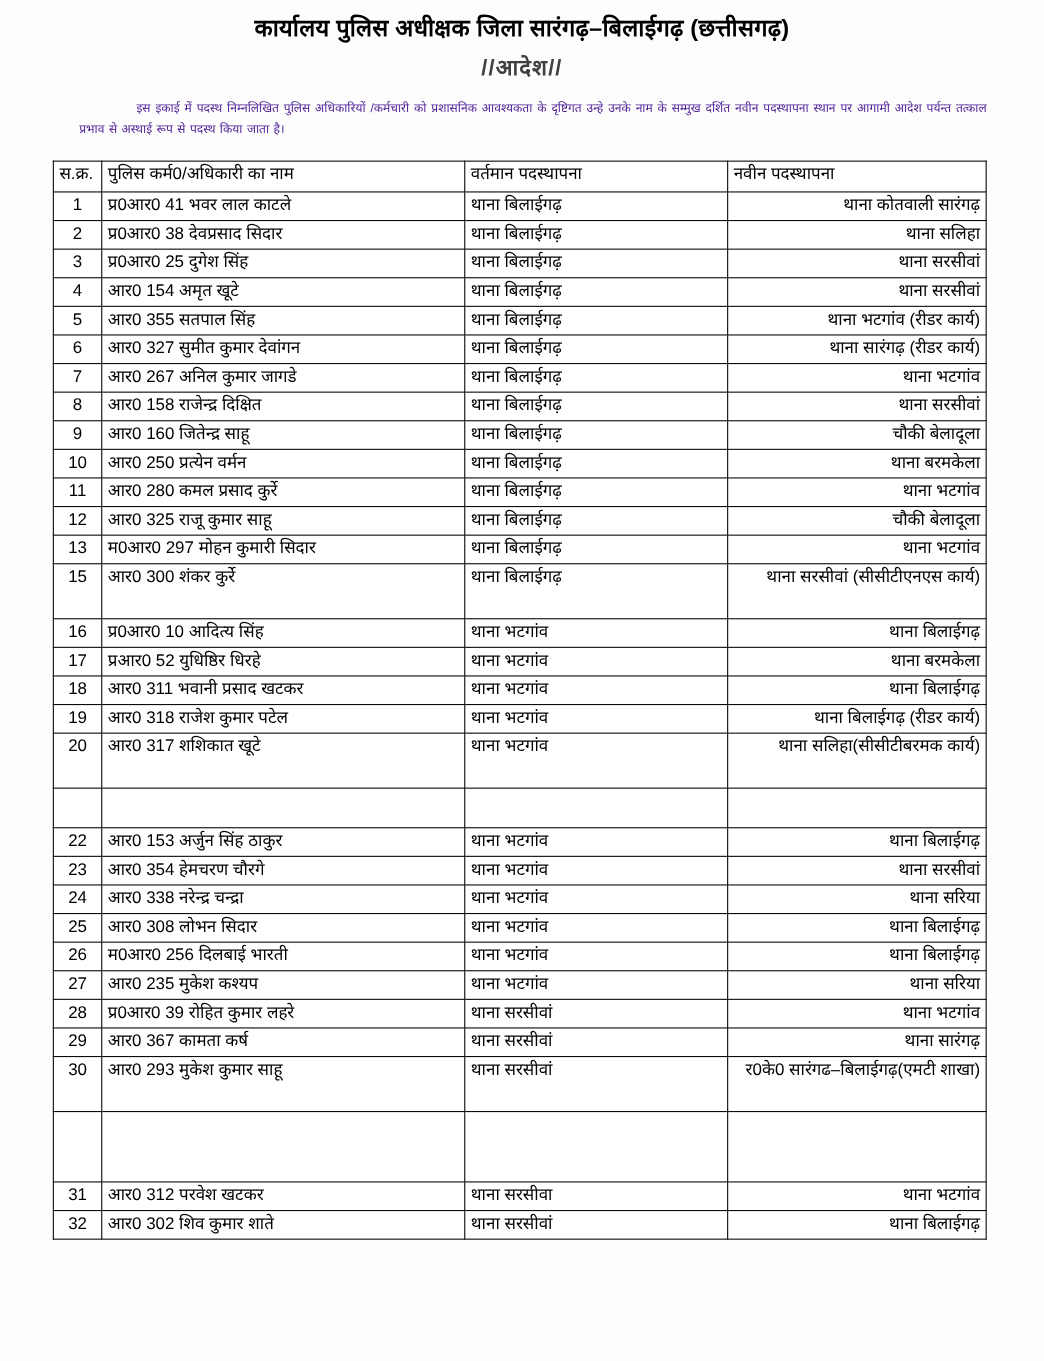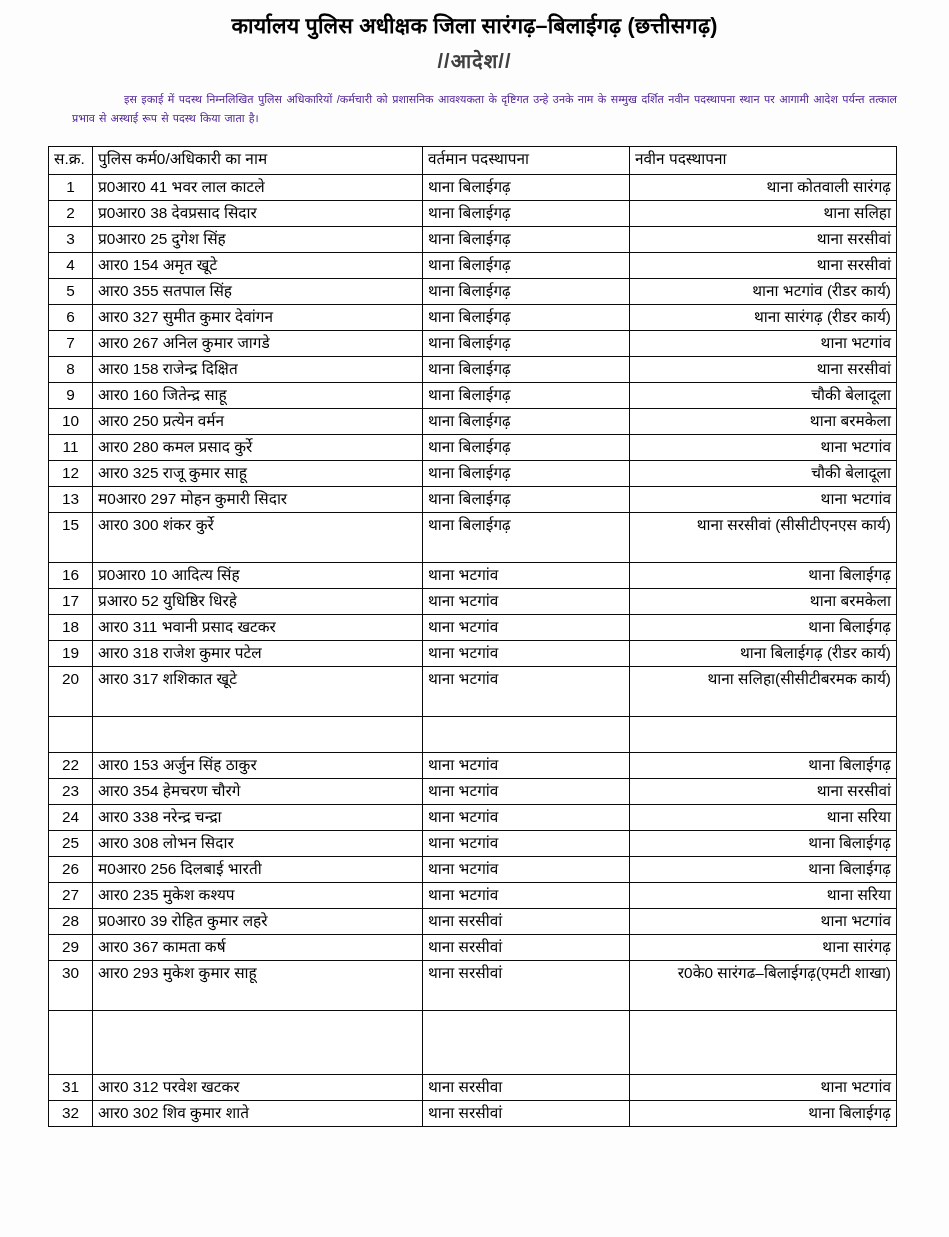--- a/index.html
+++ b/index.html
@@ -70,21 +70,21 @@
     line-height: 1.28;
     font-weight: 400;
     background: #fff;
   }
   table.order-table th {
     font-weight: 400;
     text-align: left;
   }
   .col-sno   { width: 44px;  text-align: center; }
   .col-name  { width: 330px; text-align: left; }
-  .col-cur   { width: 207px; text-align: left; }
+  .col-cur   { width: 239px; text-align: left; }
   .col-new   { width: auto;  text-align: right; }
 
   th.col-name, th.col-cur, th.col-new { text-align: left; padding-left: 7px;}
   th.col-name { text-align: center; }
 
   td.col-sno { text-align: center; padding-top: 3px; }
 
   tr.data-row td { height: 20px; }
   tr.tall-row td { height: 44px; }
   tr.spacer-row td { height: 30px; }

